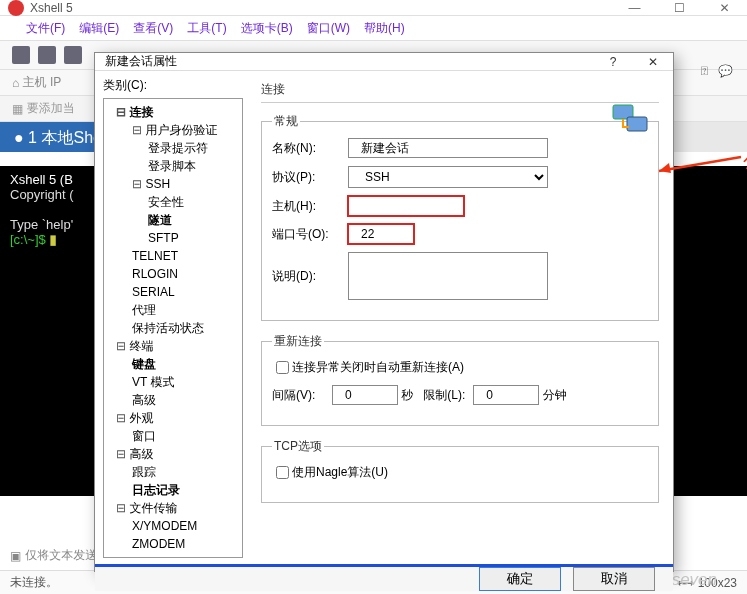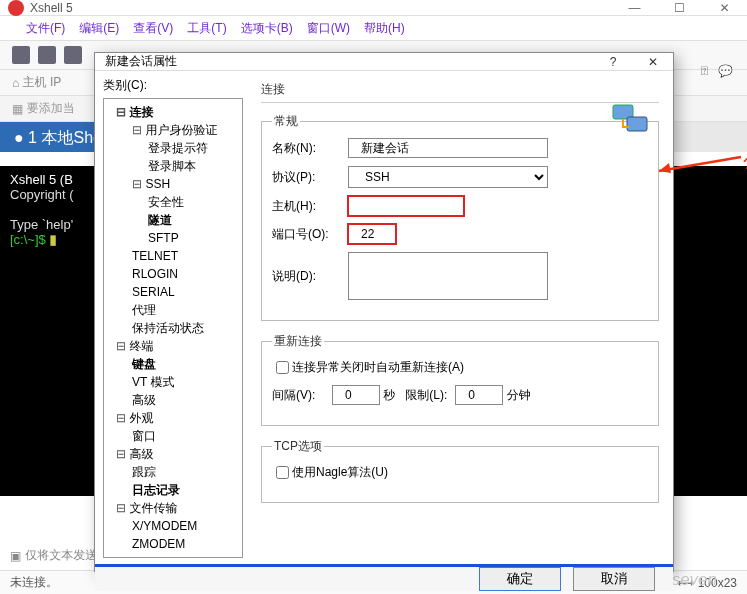--- a/index.html
+++ b/index.html
@@ -41,21 +41,21 @@
 .tree .exp::before { content: "⊟ "; color: #555; }
 .form-col { flex: 1; padding: 10px 14px; position: relative; }
 fieldset { border: 1px solid #bbb; margin: 0 0 12px 0; padding: 8px 10px 12px 10px; }
 legend, .sect-title { color: #333; }
 .sect-title { border-bottom:1px solid #ccc; padding-bottom:4px; margin-bottom:10px; }
 .row { display: flex; align-items: center; margin-bottom: 8px; }
 .row label { width: 76px; }
 .row input[type=text], .row select, .row textarea { border: 1px solid #888; padding: 2px 12px; font-size: 12px; background: #fff; }
 .row select { width: 200px; height:22px; }
 .row .txt { width: 200px; height:20px; }
-.row .num { width: 48px; height:20px; }
+.row .num { width: 66px; height:20px; }
 textarea { width: 200px; height: 48px; resize: none; }
 .boxed-red { outline: 2px solid #d22; outline-offset: -1px; }
 .icon-pc { position: absolute; right: 22px; top: 30px; width: 40px; height: 36px; }
 .dlg-foot { height: 42px; display: flex; align-items: center; justify-content: flex-end; gap: 12px; padding-right: 18px; border-top: 3px solid #1d4ed8; background: #f6f6f6; }
 .btn { width: 82px; height: 24px; border: 1px solid #888; background: #eee; cursor: pointer; }
 .btn.primary { border-color: #3a7bd5; }
 .annot { position: absolute; right: -70px; top: 78px; pointer-events:none; }
 .annot .txt { color: #e31; font-size: 20px; position: absolute; left: 90px; top: -2px; white-space: nowrap; }
 .arrow { stroke:#e31; stroke-width:2.5; fill:none; }
 .right-icons { position:absolute; right:14px; top:64px; display:flex; gap:10px; color:#555; }

